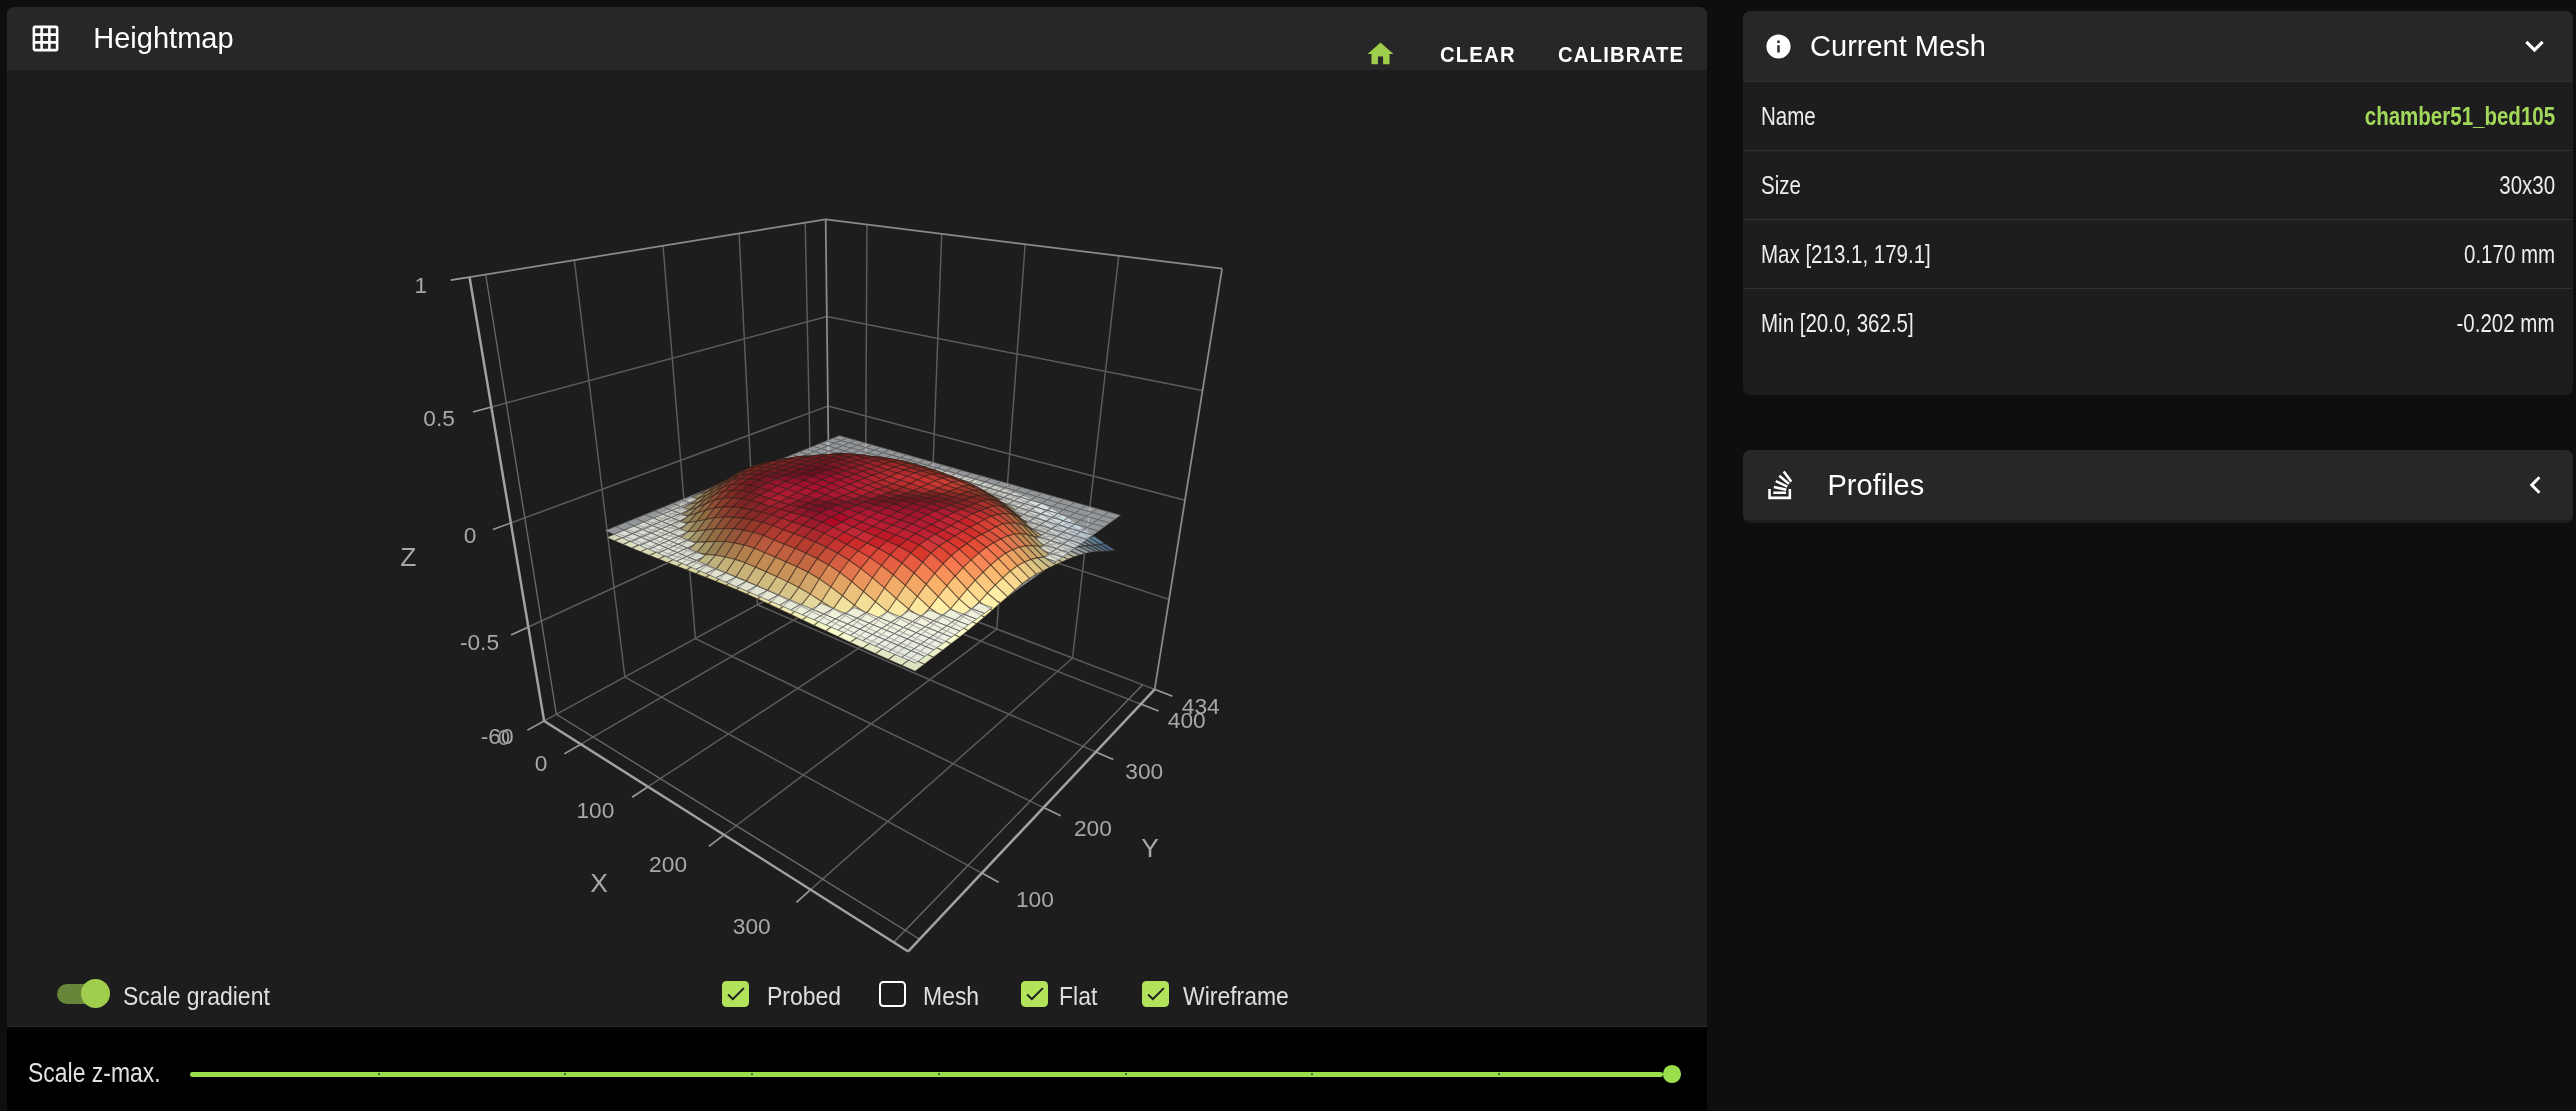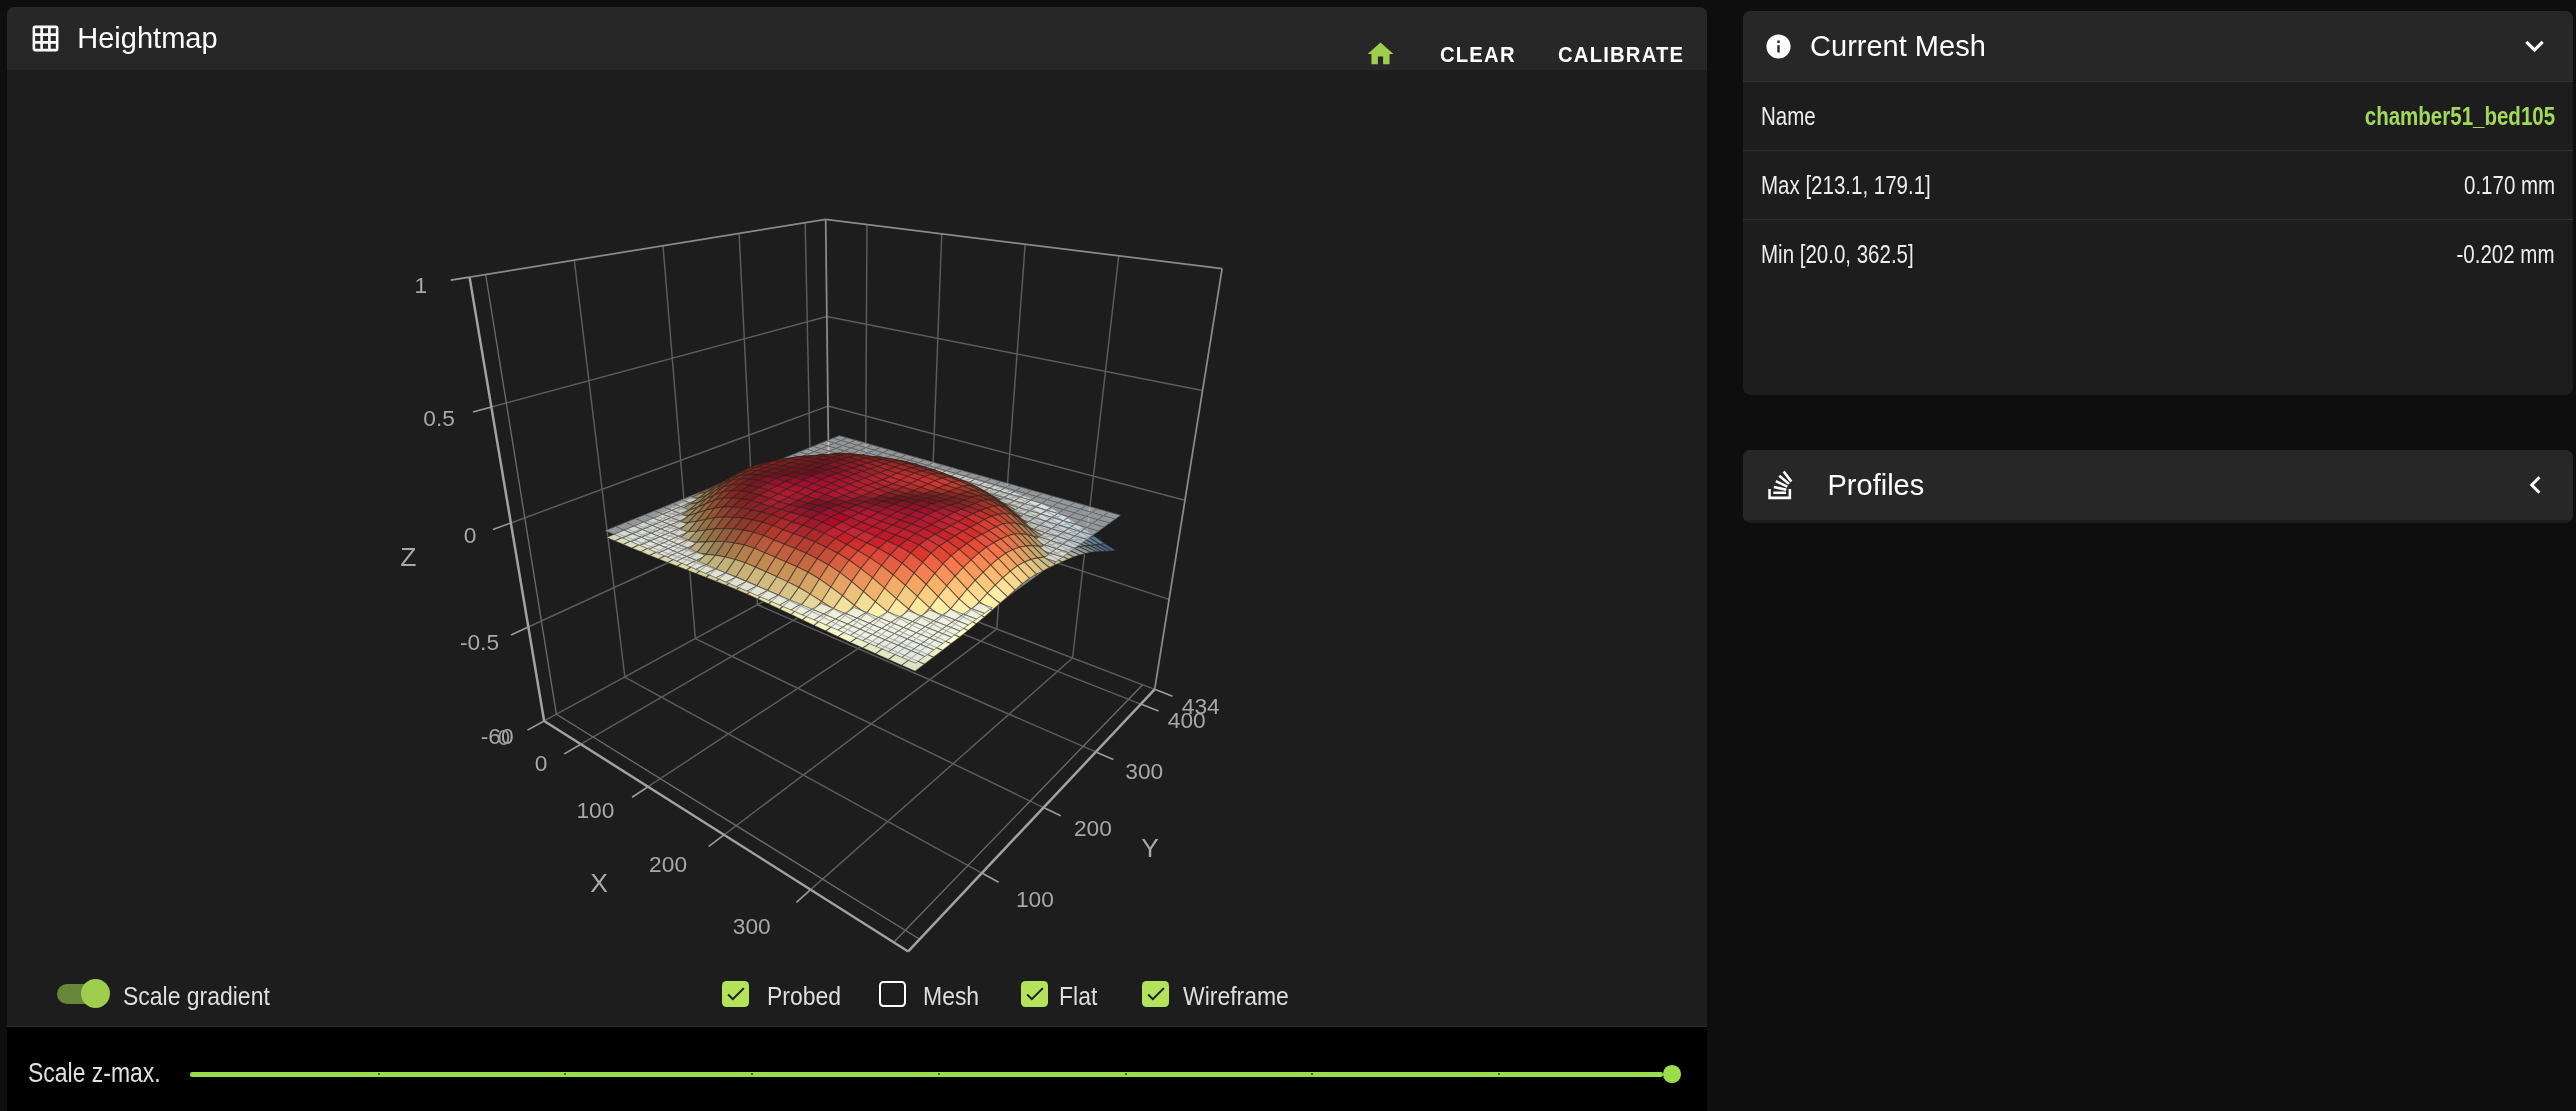--- a/index.html
+++ b/index.html
@@ -1,21 +1,21 @@
 <!DOCTYPE html>
 <html style="font-size:11.7px"><head>
 <meta charset="utf-8">
 <style>
 * { margin:0; padding:0; box-sizing:border-box; }
 html,body { width:2576px; height:1111px; background:#0e0e0e; overflow:hidden;
   font-family:"Liberation Sans", sans-serif; }
 .lcard { position:absolute; left:7.3px; top:7.3px; width:1700px; height:1104px;
   background:#1d1d1d; border-radius:7.3px 7.3px 0 0; overflow:hidden; }
 .lhead { position:absolute; left:0; top:0; width:100%; height:63px; background:#272727;
-  display:flex; align-items:center; }
+  display:flex; align-items:center;gap:16px; }
 .lhead .ttl { color:#fff; font-size:29px; margin-left:16px; }
 .gicon { margin-left:23px; }
 .hbtns { position:absolute; right:0; top:16px; height:63px; }
 .tbtn { position:absolute; top:50%; transform:translateY(-50%) scaleX(0.92); color:#fff; font-size:22px; font-weight:bold; letter-spacing:1.3px; white-space:nowrap; }
 .homebtn { position:absolute; top:50%; transform:translateY(-50%); }
 
 .cbar { position:absolute; left:54px; top:103px; width:44px; height:828px; }
 .cbar .grad { position:absolute; left:0; top:17px; width:44px; height:792px;
   background:linear-gradient(to bottom,#a50026,#d73027 10%,#f46d43 20%,#fdae61 30%,#fee090 40%,#ffffbf 50%,#e0f3f8 60%,#abd9e9 70%,#74add1 80%,#4575b4 90%,#313695); }
 .cap { position:absolute; left:-5.9px; width:56px; height:16px; border:2.9px solid #fff; border-radius:9.5px; }
@@ -1389,20 +1389,24 @@
     <div class="ttl">Current Mesh</div>
     <svg class="chev" width="37" height="37" viewBox="0 0 24 24" fill="#fff">
         <path d="M7.41,8.58L12,13.17L16.59,8.58L18,10L12,16L6,10L7.41,8.58Z"></path>
       </svg>
   </div>
   <div class="row">
       <div class="k">Name</div>
       <div class="v g">chamber51_bed105</div>
     </div>
   <div class="row">
+      <div class="k">Size</div>
+      <div class="v">30x30</div>
+    </div>
+  <div class="row">
       <div class="k">Max [213.1, 179.1]</div>
       <div class="v">0.170 mm</div>
     </div>
   <div class="row">
       <div class="k">Min [20.0, 362.5]</div>
       <div class="v">-0.202 mm</div>
     </div>
 </div>
 
 <div class="rcard rc2">

